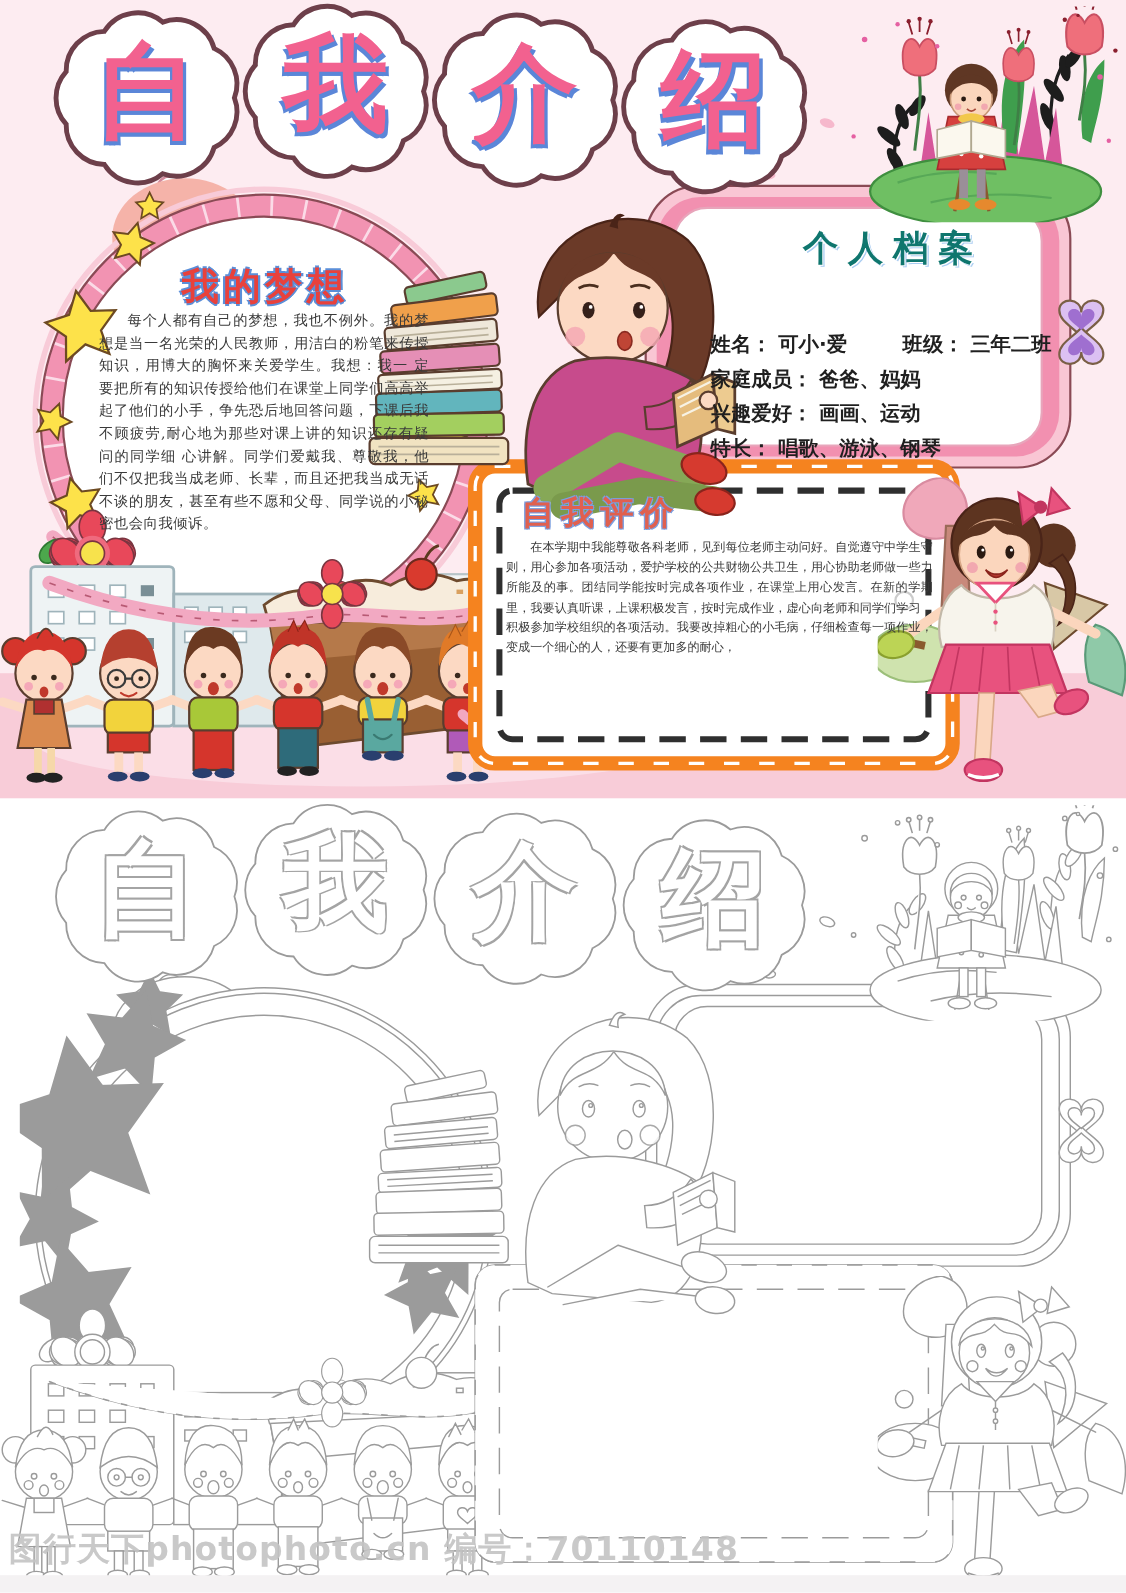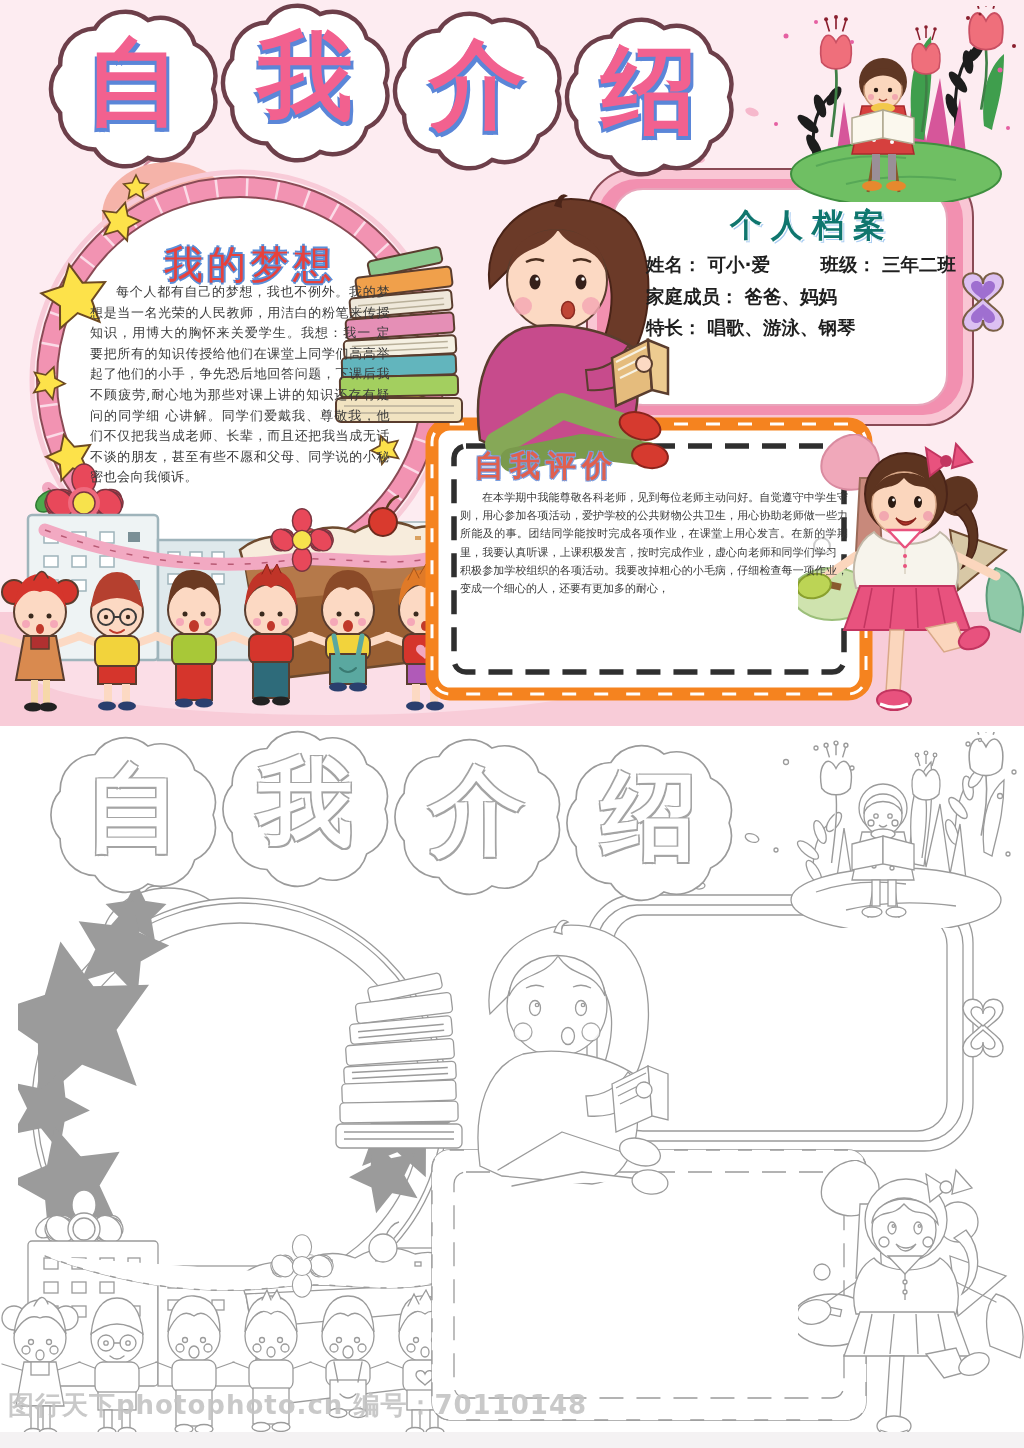--- a/index.html
+++ b/index.html
@@ -12,39 +12,39 @@
   .floor{position:absolute;left:0;top:612px;width:1024px;height:114px;background:#f8ccd8;}
   .floor-glow{position:absolute;left:30px;top:18px;width:600px;height:85px;background:#fbdee7;border-radius:50%;}
   
   .cloud-box{position:absolute;width:178px;height:166px;}
   .cloud-box svg{position:absolute;inset:0;width:100%;height:100%;}
   .bubble-char{position:absolute;inset:0;display:flex;align-items:center;justify-content:center;
     font-size:96px;font-weight:900;color:#f2618f;padding-bottom:10px;
     text-shadow:3px 4px 0 #5b86d8,-2px 4px 0 #5b86d8,0 -2px 0 #ffffff;}
   
   .serif{font-family:"DejaVu Serif","Liberation Serif",serif;}
-  .dream-title{left:146px;top:238px;width:190px;text-align:right;font-size:39px;font-weight:normal;color:#e8413c;
+  .dream-title{left:146px;top:238px;width:190px;text-align:center;font-size:34px;font-weight:bold;color:#e8413c;
     text-shadow:-2px 0 0 #5b8fd9,2px 0 0 #5b8fd9,0 -2px 0 #5b8fd9,0 2px 0 #5b8fd9;letter-spacing:4px;}
   .dream-body{left:90px;top:282px;width:300px;font-size:13px;line-height:20.6px;color:#3a3a3a;
     text-align:justify;text-indent:2em;letter-spacing:0.5px;}
   .profile-title{left:664px;top:204px;width:230px;text-align:right;font-size:32px;font-weight:bold;color:#0f766e;
     letter-spacing:9px;text-shadow:1px 1px 0 #fff,2px 2px 0 #a9ccf2;}
   .profile-rows{left:646px;top:252px;width:314px;font-size:18.5px;font-weight:bold;color:#1f1f1f;}
   .prow{height:31.5px;display:flex;}
-  .prow.two{justify-content:space-between;padding-right:4px;}
+  .prow.two{justify-content:space-between;padding-right:4px;margin-top:48px;}
   .plabel{margin-right:6px;}
   .eval-title{left:474px;top:446px;width:200px;font-size:30px;font-weight:bold;color:#e0604f;letter-spacing:6px;
     text-shadow:1px 1px 0 #7b9fe0,-1px -1px 0 #7b9fe0,1px -1px 0 #7b9fe0,-1px 1px 0 #7b9fe0;}
   .eval-body{left:460px;top:489px;width:388px;font-size:11px;line-height:18.2px;color:#3a3a3a;
     text-align:justify;text-indent:2em;}
   .lineart{background:#fff;}
   .lineart svg *{fill:#ffffff;stroke:#9b9b9b;stroke-width:1.3px;}
   .lineart .bubble-char{color:#ffffff;
     text-shadow:-1.5px -1.5px 0 #a4a4a4,1.5px -1.5px 0 #a4a4a4,-1.5px 1.5px 0 #a4a4a4,1.5px 1.5px 0 #a4a4a4;}
-  .watermark{position:absolute;left:8px;top:662px;font-size:26px;color:#c4c4c4;letter-spacing:1px;
+  .watermark{position:absolute;left:8px;top:662px;font-size:30px;color:#c4c4c4;letter-spacing:1px;
     font-weight:bold;opacity:0.9;white-space:nowrap;}
   .bottom-strip{position:absolute;left:0;top:706px;width:1024px;height:16px;background:#f4f2f3;}
 </style>
 </head>
 <body>
 
 <div class="half colored">
 <div id="scene-inner">
 
   <svg class="abs" style="left:0;top:0;width:1024px;height:726px" viewBox="0 0 1024 726">
@@ -486,20 +486,23 @@
   <div class="abs profile-title only-colored">个人档案</div>
   <div class="abs profile-rows only-colored">
     <div class="prow two">
       <span><span class="plabel">姓名：</span><span>可小·爱</span></span>
       <span><span class="plabel">班级：</span><span>三年二班</span></span>
     </div>
     <div class="prow">
       <span><span class="plabel">家庭成员：</span><span>爸爸、妈妈</span></span>
     </div>
     <div class="prow">
+      <span><span class="plabel">兴趣爱好：</span><span>画画、运动</span></span>
+    </div>
+    <div class="prow">
       <span><span class="plabel">特长：</span><span>唱歌、游泳、钢琴</span></span>
     </div>
   </div>
 
   <div class="abs eval-title only-colored">自我评价</div>
   <div class="abs eval-body serif only-colored">在本学期中我能尊敬各科老师，见到每位老师主动问好。自觉遵守中学生守则，用心参加各项活动，爱护学校的公共财物公共卫生，用心协助老师做一些力所能及的事。团结同学能按时完成各项作业，在课堂上用心发言。在新的学期里，我要认真听课，上课积极发言，按时完成作业，虚心向老师和同学们学习，积极参加学校组织的各项活动。我要改掉粗心的小毛病，仔细检查每一项作业，变成一个细心的人，还要有更加多的耐心，</div>
 
 </div>
 </div>
 

